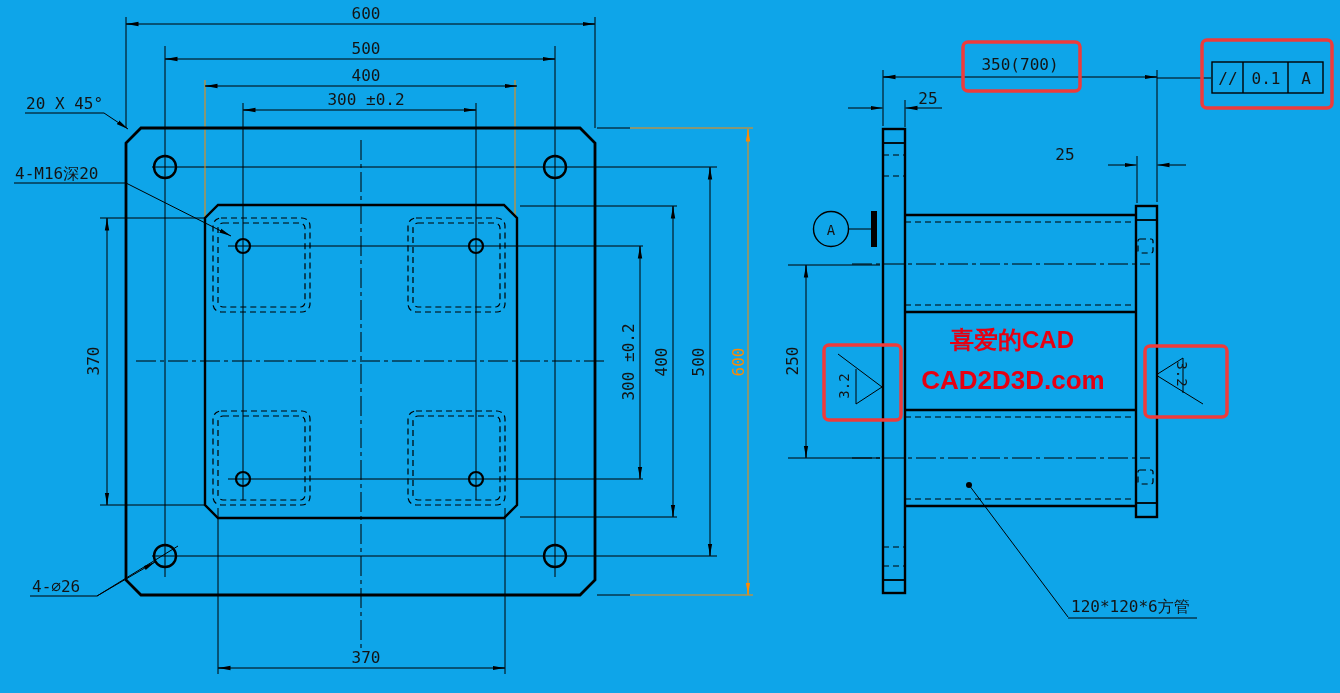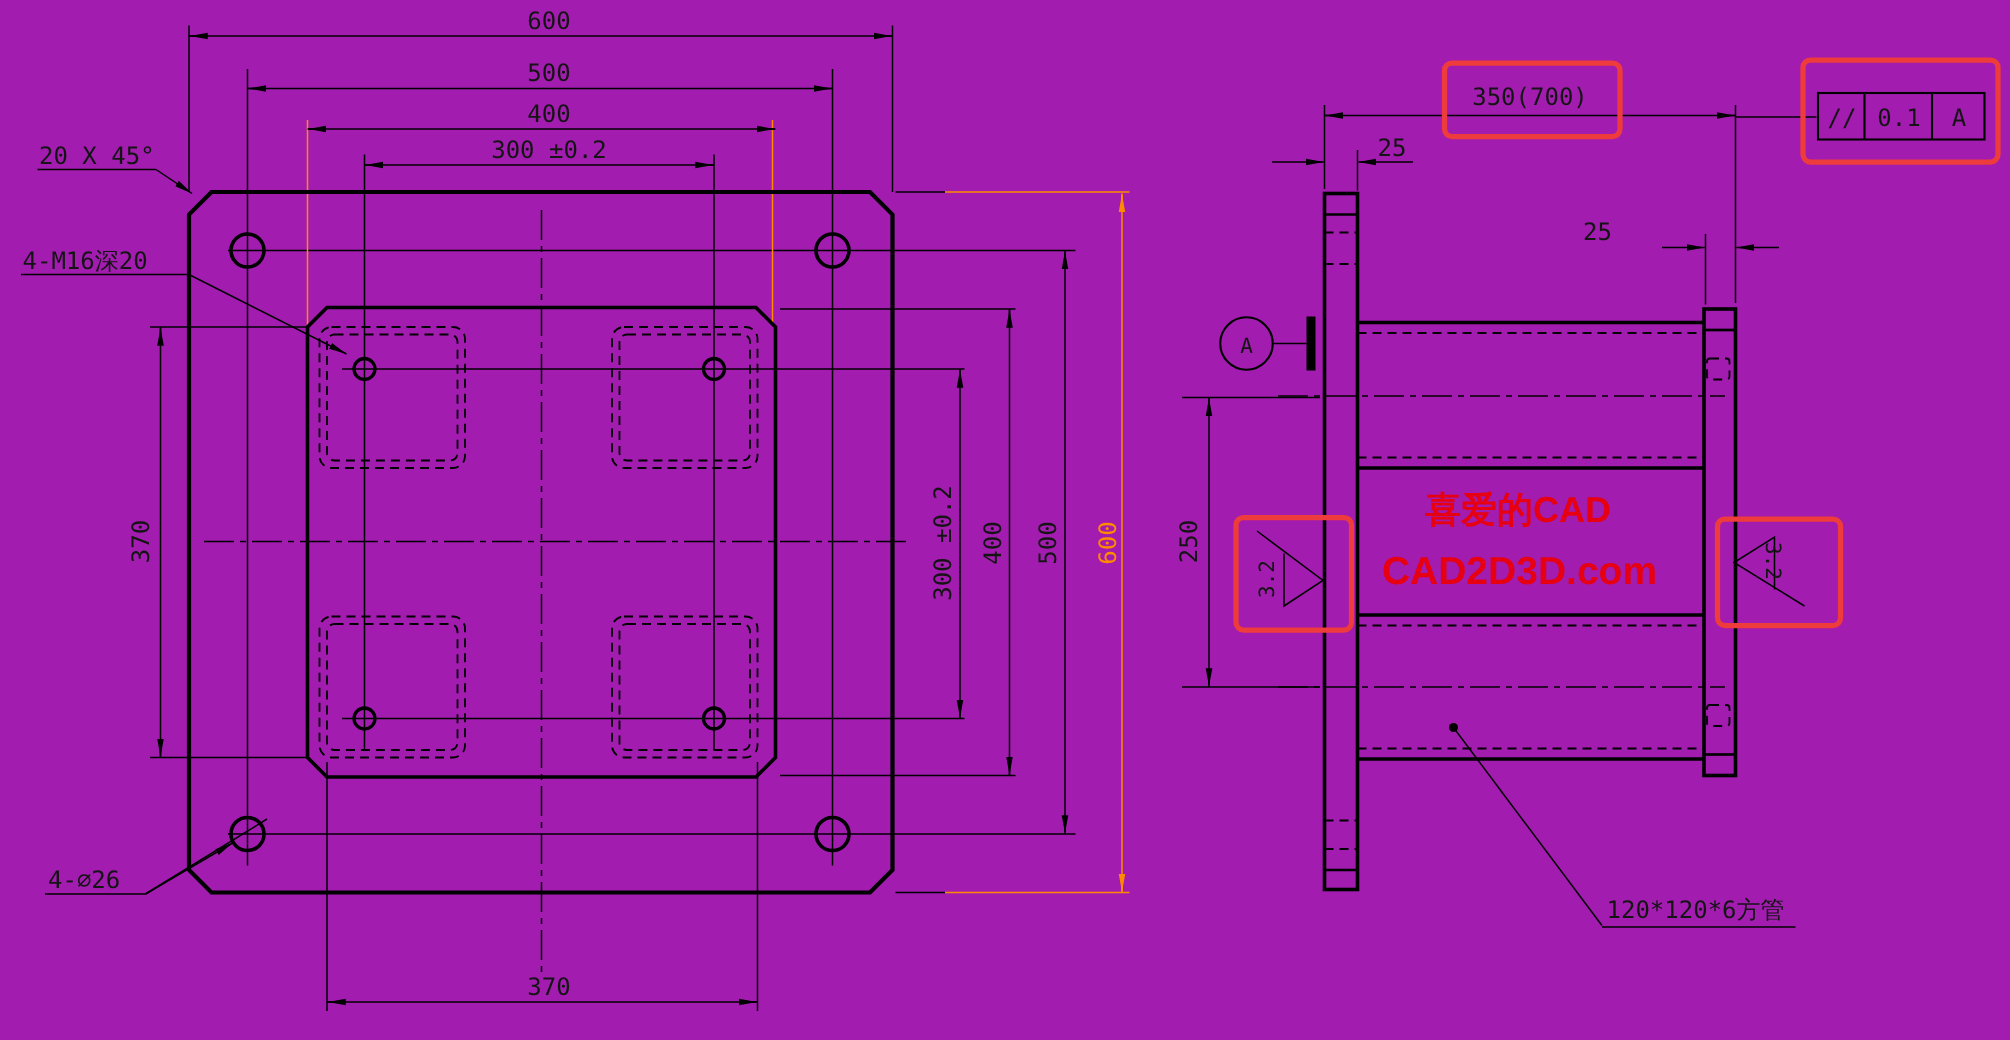--- a/index.html
+++ b/index.html
@@ -1,16 +1,16 @@
 <!DOCTYPE html>
 <html><head>
 <meta charset="utf-8">
 <style>
   html,body{margin:0;padding:0;background:#e8e8e0;}
-  .page{position:relative;width:1340px;height:693px;background:#a21caf;overflow:hidden;}
+  .page{position:relative;width:1340px;height:693px;background:#0ea5e9;overflow:hidden;}
   svg{position:absolute;left:0;top:0;}
   .thick{stroke:#000;stroke-width:2.8;fill:none;stroke-linejoin:miter;}
   .med{stroke:#000;stroke-width:2.4;fill:none;}
   .cham{stroke:#000;stroke-width:1.8;fill:none;}
   .thin{stroke:#000;stroke-width:1;fill:none;}
   .hid{stroke:#000;stroke-width:1.2;fill:none;stroke-dasharray:6 4;}
   .cl{stroke:#000;stroke-width:1;fill:none;stroke-dasharray:20 4 4 4;}
   .dim{stroke:#000;stroke-width:1;fill:none;}
   .org{stroke:#ff8a00;}
   text{font-family:"DejaVu Sans Mono","Liberation Sans",sans-serif;font-size:16px;fill:#141414;}

